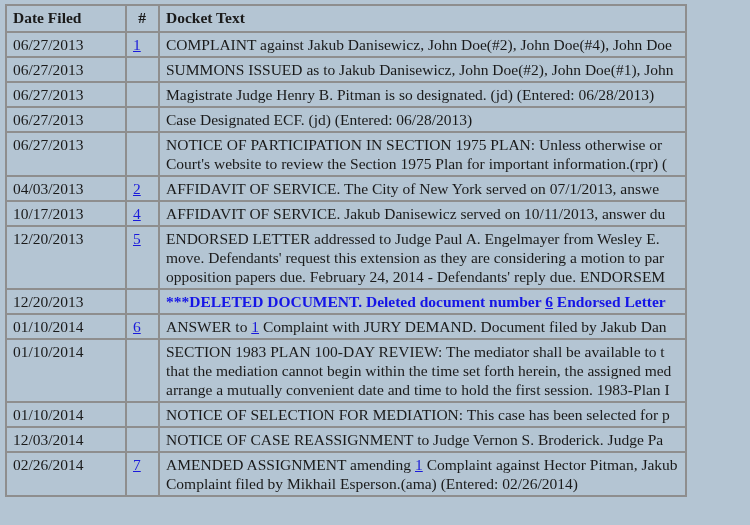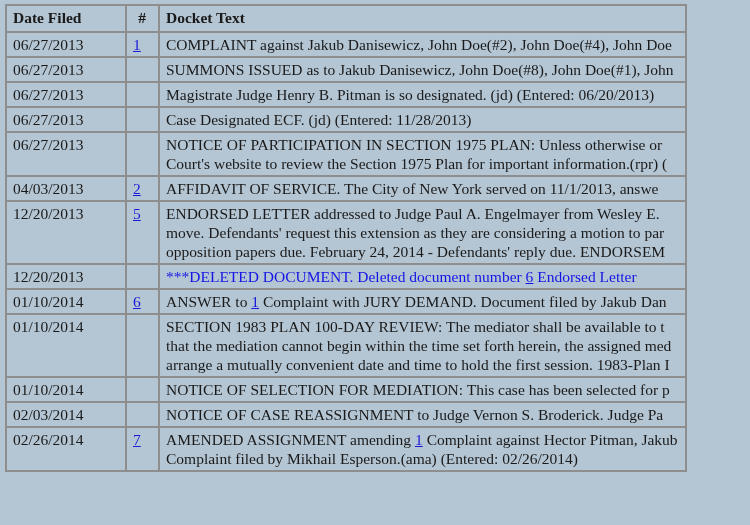--- a/index.html
+++ b/index.html
@@ -39,21 +39,21 @@
     col.c-date { width: 120px; }
     col.c-num { width: 33px; }
     td.num, th.num { text-align: right; padding-right: 7px; }
     td.num a, .doc-link {
       color: #1a1adb;
       text-decoration: underline;
       cursor: pointer;
     }
     .deleted {
       color: #1515e6;
-      font-weight: normal;
+      font-weight: bold;
     }
     .deleted a { color: #1515e6; text-decoration: underline; }
   </style>
 </head>
 <body>
 
 <div class="wrap">
   <table class="docket">
     <colgroup>
       <col class="c-date">
@@ -72,50 +72,57 @@
           <td>06/27/2013</td>
           <td class="num"><a>1</a></td>
           <td>
             <div>COMPLAINT against Jakub Danisewicz, John Doe(#2), John Doe(#4), John Doe</div>
           </td>
         </tr>
         <tr>
           <td>06/27/2013</td>
           <td class="num"></td>
           <td>
-            <div>SUMMONS ISSUED as to Jakub Danisewicz, John Doe(#8), John Doe(#1), John</div>
+            <div>SUMMONS ISSUED as to Jakub Danisewicz, John Doe(#2), John Doe(#1), John</div>
           </td>
         </tr>
         <tr>
           <td>06/27/2013</td>
           <td class="num"></td>
           <td>
-            <div>Magistrate Judge Henry B. Pitman is so designated. (jd) (Entered: 06/20/2013)</div>
+            <div>Magistrate Judge Henry B. Pitman is so designated. (jd) (Entered: 06/28/2013)</div>
           </td>
         </tr>
         <tr>
           <td>06/27/2013</td>
           <td class="num"></td>
           <td>
-            <div>Case Designated ECF. (jd) (Entered: 11/28/2013)</div>
+            <div>Case Designated ECF. (jd) (Entered: 06/28/2013)</div>
           </td>
         </tr>
         <tr>
           <td>06/27/2013</td>
           <td class="num"></td>
           <td>
             <div>NOTICE OF PARTICIPATION IN SECTION 1975 PLAN: Unless otherwise or</div>
             <div>Court's website to review the Section 1975 Plan for important information.(rpr) (</div>
           </td>
         </tr>
         <tr>
           <td>04/03/2013</td>
           <td class="num"><a>2</a></td>
           <td>
-            <div>AFFIDAVIT OF SERVICE. The City of New York served on 11/1/2013, answe</div>
+            <div>AFFIDAVIT OF SERVICE. The City of New York served on 07/1/2013, answe</div>
+          </td>
+        </tr>
+        <tr>
+          <td>10/17/2013</td>
+          <td class="num"><a>4</a></td>
+          <td>
+            <div>AFFIDAVIT OF SERVICE. Jakub Danisewicz served on 10/11/2013, answer du</div>
           </td>
         </tr>
         <tr>
           <td>12/20/2013</td>
           <td class="num"><a>5</a></td>
           <td>
             <div>ENDORSED LETTER addressed to Judge Paul A. Engelmayer from Wesley E.</div>
             <div>move. Defendants' request this extension as they are considering a motion to par</div>
             <div>opposition papers due. February 24, 2014 - Defendants' reply due. ENDORSEM</div>
           </td>
@@ -140,21 +147,21 @@
           </td>
         </tr>
         <tr>
           <td>01/10/2014</td>
           <td class="num"></td>
           <td>
             <div>NOTICE OF SELECTION FOR MEDIATION: This case has been selected for p</div>
           </td>
         </tr>
         <tr>
-          <td>02/03/2014</td>
+          <td>12/03/2014</td>
           <td class="num"></td>
           <td>
             <div>NOTICE OF CASE REASSIGNMENT to Judge Vernon S. Broderick. Judge Pa</div>
           </td>
         </tr>
         <tr>
           <td>02/26/2014</td>
           <td class="num"><a>7</a></td>
           <td>
             <div><span>AMENDED ASSIGNMENT amending </span><a class="doc-link">1</a><span> Complaint against Hector Pitman, Jakub</span></div>

